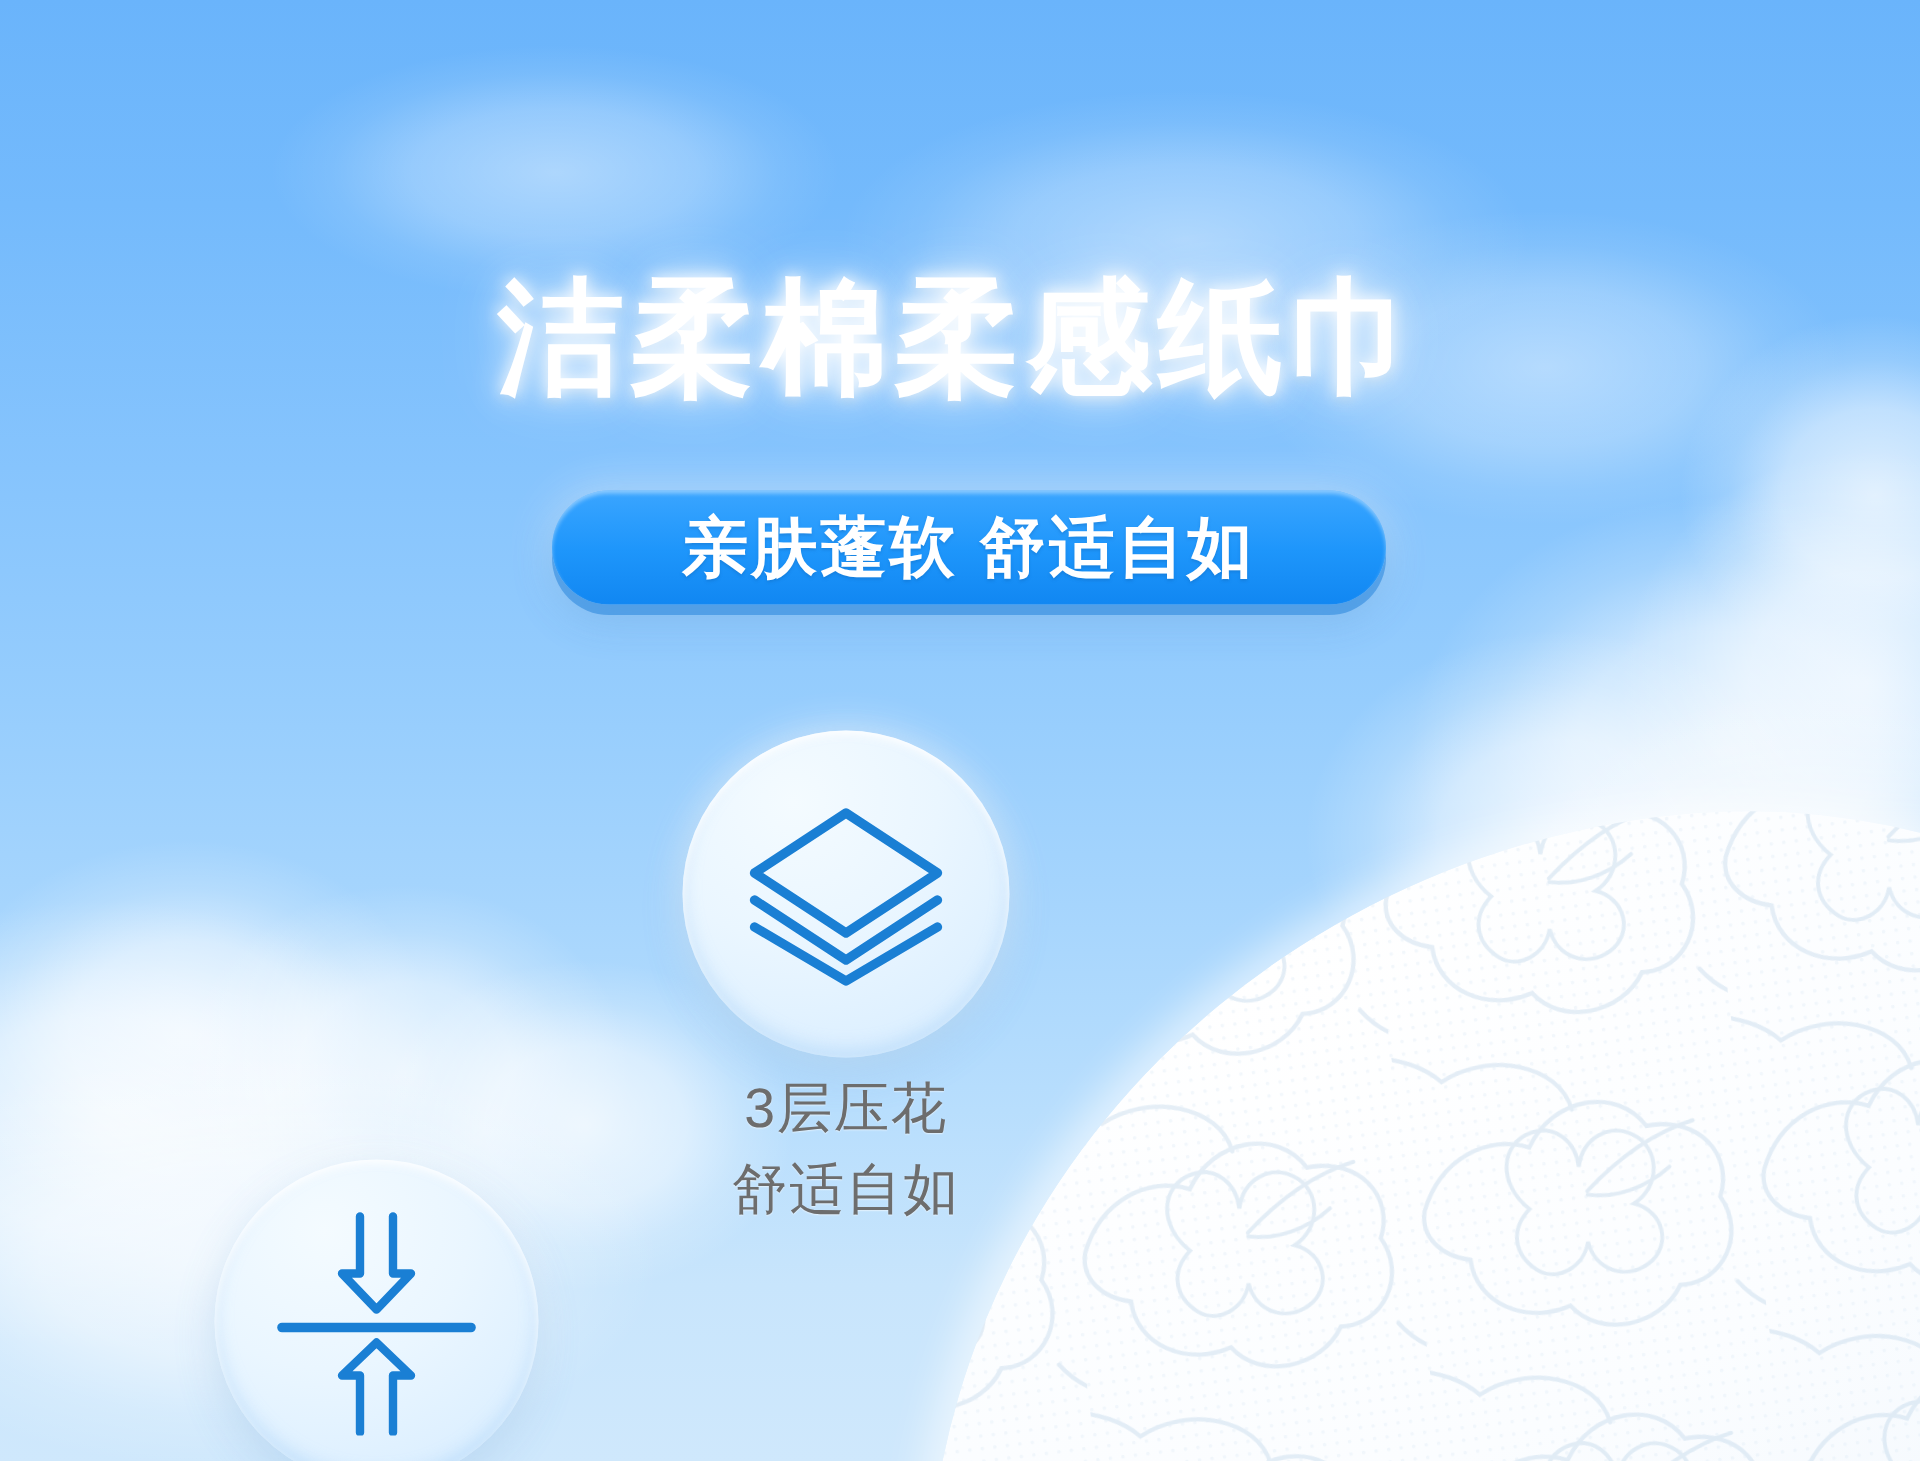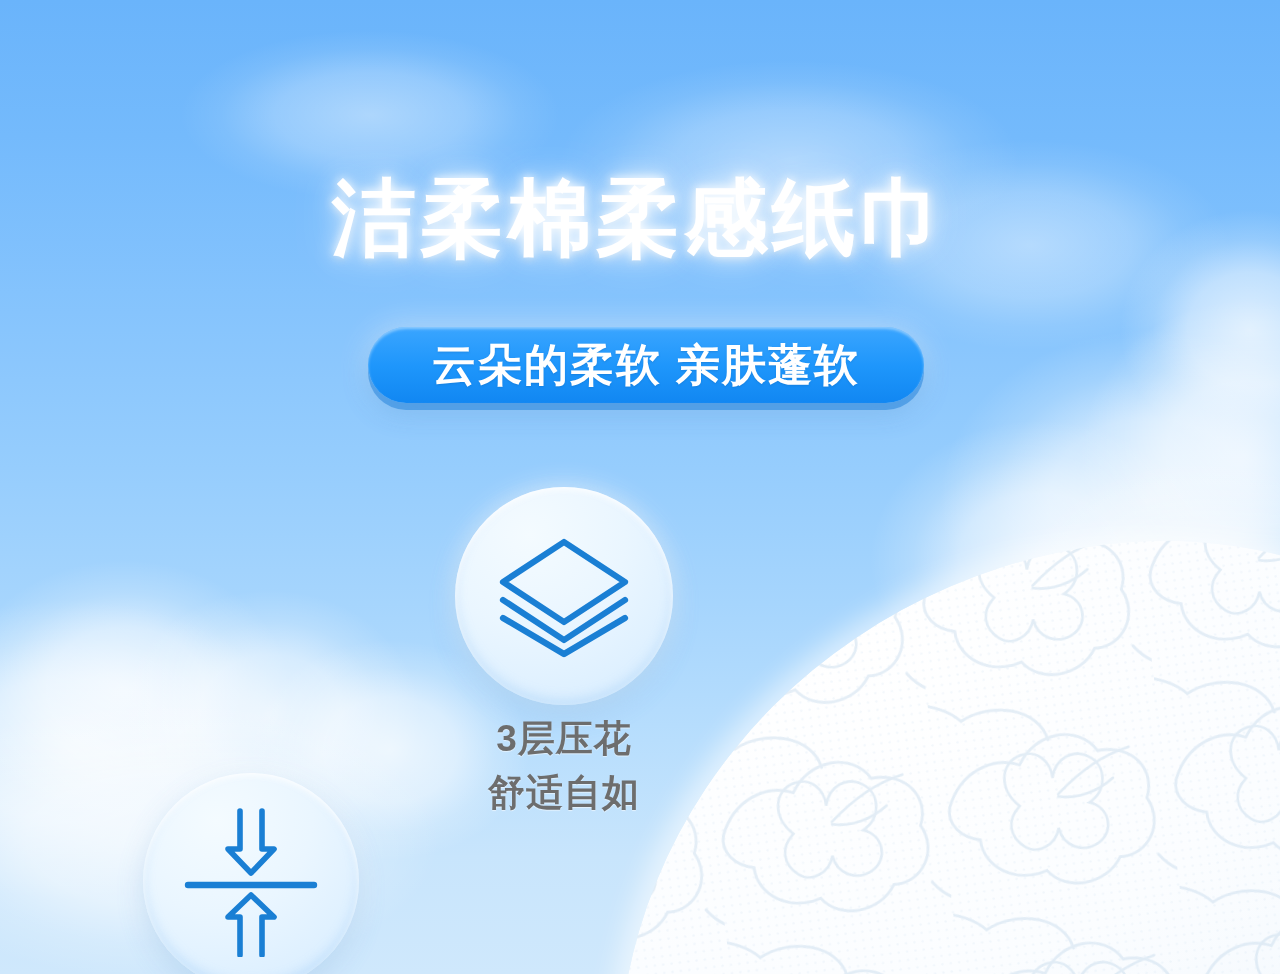--- a/index.html
+++ b/index.html
@@ -105,21 +105,20 @@
     line-height: 1.0;
     font-weight: 700;
     letter-spacing: 4px;
     color: #ffffff;
     text-shadow:
        0 0 10px rgba(255,255,255,0.95),
        0 0 22px rgba(255,255,255,0.85),
        0 0 44px rgba(255,255,255,0.55),
        0 3px 5px rgba(80,150,215,0.28);
     white-space: nowrap;
-    font-family: Liberation Mono, monospace;
   }
 
   
   #subtitle-pill {
     position: absolute;
     left: 368px;
     top: 327px;
     width: 556px;
     height: 76px;
     border-radius: 38px;
@@ -165,21 +164,21 @@
   
   #caption {
     position: absolute;
     left: 424px;
     top: 712px;
     width: 280px;
     text-align: center;
     color: #6d6d6d;
     font-size: 37px;
     line-height: 1.46;
-    font-weight: 700;
+    font-weight: 400;
     letter-spacing: 1px;
     text-shadow: 0 1px 1px rgba(255,255,255,0.55);
   }
   #caption div { white-space: nowrap; }
 </style>
 </head>
 <body>
 
 <div id="poster">
 
@@ -225,21 +224,21 @@
         </pattern>
       </defs>
       <rect x="-100" y="-100" width="1300" height="1000" fill="url(#dots)" opacity="0.75"></rect>
       <rect x="-100" y="-100" width="1300" height="1000" fill="url(#flor)"></rect>
     </svg>
   </div>
 
   <div id="headline">洁柔棉柔感纸巾</div>
 
   <div id="subtitle-pill">
-    <span id="subtitle-text">云朵的柔软 亲肤蓬软</span>
+    <span id="subtitle-text">亲肤蓬软 舒适自如</span>
   </div>
 
   <div id="badge-layers" class="badge-circle">
     <svg class="badge-icon" width="138" height="124" viewBox="0 0 138 124">
       <g fill="none" stroke="#1a7fd4" stroke-width="6.2" stroke-linecap="round" stroke-linejoin="round">
         <path d="M69 8 L130 48 L69 88 L8 48 Z"></path>
         <path d="M8 66 L69 106 L130 66"></path>
         <path d="M8 84 L69 120 L130 84"></path>
       </g>
     </svg>

